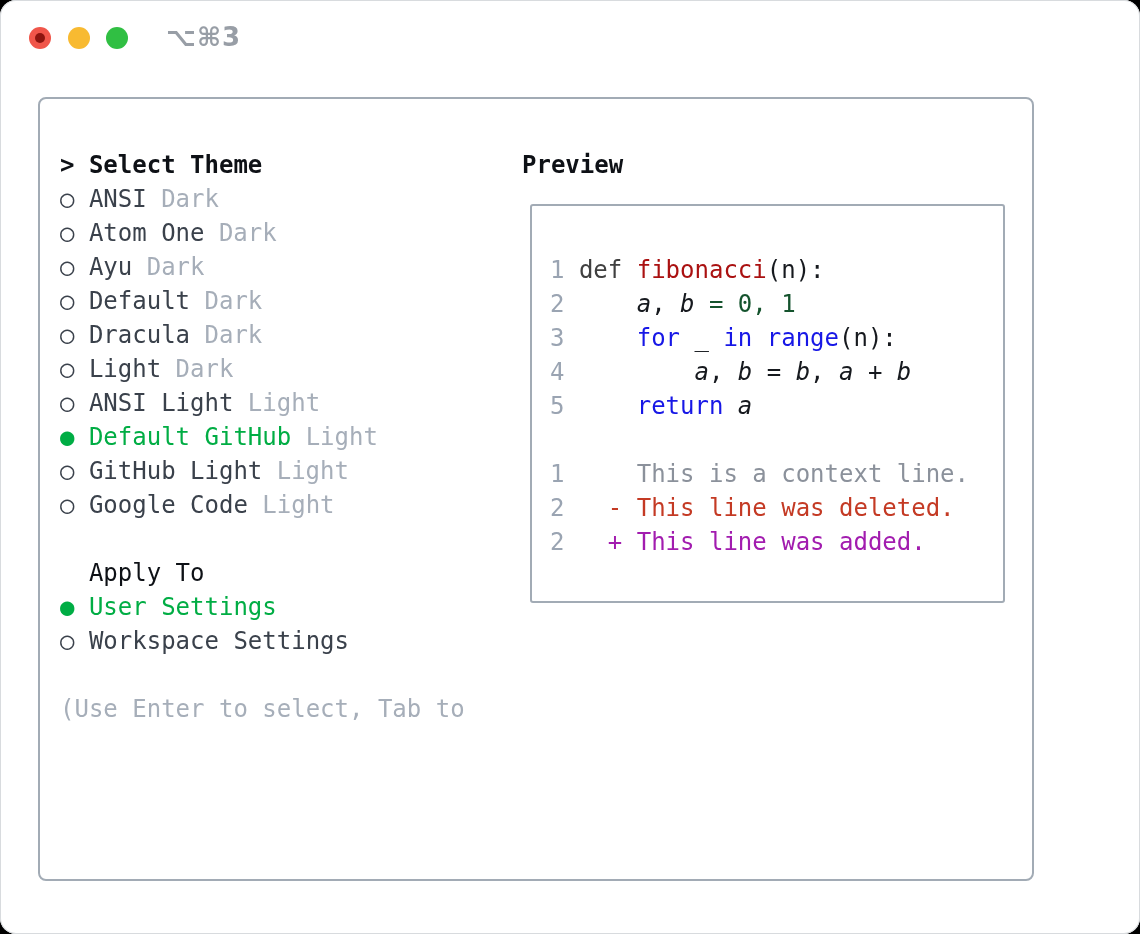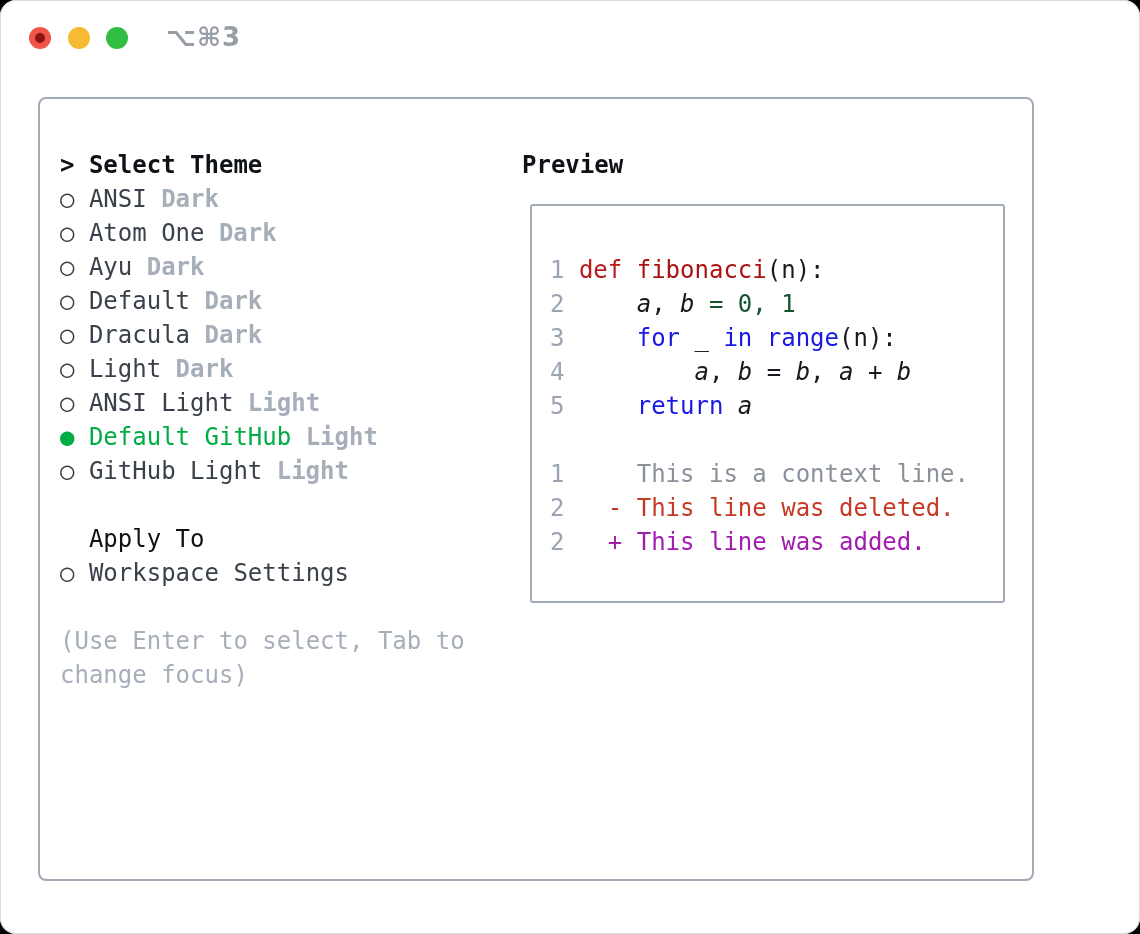--- a/index.html
+++ b/index.html
@@ -13,21 +13,21 @@
   .tl .dot{position:absolute;left:6px;top:6px;width:10px;height:10px;border-radius:50%;background:var(--tl-red-dot);}
   .shortcut{position:absolute;left:166px;top:22px;font-size:26px;font-weight:600;color:var(--titlebar-icon);font-family:"DejaVu Sans","Liberation Sans",sans-serif;letter-spacing:1px;}
   .panel{position:absolute;left:18px;top:97px;width:996px;height:784px;border:2px solid var(--panel-border);border-radius:8px;box-sizing:border-box;background:#fff;margin-left:20px;}
   .row{height:34px;line-height:34px;white-space:pre;font-size:24px;}
   .blank{height:34px;}
   .left-col{position:absolute;left:20px;top:49px;}
   .marker{display:inline-block;width:2ch;}
   .header-row{font-weight:700;color:var(--text-header);}
   .apply-header{color:var(--text-header);}
   .theme-option .tname{color:var(--theme-name);}
-  .theme-option .tvariant{color:var(--muted);margin-left:1ch;font-weight:bold;}
+  .theme-option .tvariant{color:var(--muted);margin-left:1ch;}
   .theme-option .marker{color:var(--theme-name);}
   .theme-option.selected .tname,.theme-option.selected .marker{color:var(--green);}
   .opt-row .olabel{color:var(--theme-name);}
   .opt-row .marker{color:var(--theme-name);}
   .opt-row.selected .olabel,.opt-row.selected .marker{color:var(--green);}
   .help{color:var(--muted);}
   .preview-head{position:absolute;left:482px;top:49px;font-weight:700;color:var(--text-header);}
   .preview-box{position:absolute;left:490px;top:105px;width:475px;height:399px;border:2px solid var(--panel-border);border-radius:3px;box-sizing:border-box;padding:47px 0 0 18px;overflow:hidden;}
   .pline{height:34px;line-height:34px;white-space:pre;font-size:24px;}
   .lnum{display:inline-block;min-width:1ch;margin-right:1ch;color:var(--line-number);}
@@ -52,43 +52,44 @@
       <div>
           <div class="row theme-option"><span class="marker">○</span><span class="tname">ANSI</span><span class="tvariant">Dark</span></div>
           <div class="row theme-option"><span class="marker">○</span><span class="tname">Atom One</span><span class="tvariant">Dark</span></div>
           <div class="row theme-option"><span class="marker">○</span><span class="tname">Ayu</span><span class="tvariant">Dark</span></div>
           <div class="row theme-option"><span class="marker">○</span><span class="tname">Default</span><span class="tvariant">Dark</span></div>
           <div class="row theme-option"><span class="marker">○</span><span class="tname">Dracula</span><span class="tvariant">Dark</span></div>
           <div class="row theme-option"><span class="marker">○</span><span class="tname">Light</span><span class="tvariant">Dark</span></div>
           <div class="row theme-option"><span class="marker">○</span><span class="tname">ANSI Light</span><span class="tvariant">Light</span></div>
           <div class="row theme-option selected"><span class="marker">●</span><span class="tname">Default GitHub</span><span class="tvariant">Light</span></div>
           <div class="row theme-option"><span class="marker">○</span><span class="tname">GitHub Light</span><span class="tvariant">Light</span></div>
+          <div class="row theme-option"><span class="marker">○</span><span class="tname">Google Code</span><span class="tvariant">Light</span></div>
         </div>
 
       <div class="row blank"></div>
 
       <div class="row apply-header"><span class="marker"></span><span>Apply To</span></div>
 
       <div>
+          <div class="row opt-row selected"><span class="marker">●</span><span class="olabel">User Settings</span></div>
           <div class="row opt-row"><span class="marker">○</span><span class="olabel">Workspace Settings</span></div>
         </div>
 
       <div class="row blank"></div>
 
       <div class="help">
         <div class="row">(Use Enter to select, Tab to</div>
-        <div class="row">change focus)</div>
       </div>
     </div>
 
     <div class="preview-head row">Preview</div>
 
     <div class="preview-box">
       <div>
-          <div class="pline"><span class="lnum">1</span><span style="color: #b91c1c;">def</span><span style="color: rgb(22, 25, 30);"> </span><span style="color: rgb(170, 17, 17);">fibonacci</span><span style="color: rgb(22, 25, 30);">(n):</span></div>
+          <div class="pline"><span class="lnum">1</span><span style="color: #404040;">def</span><span style="color: rgb(22, 25, 30);"> </span><span style="color: rgb(170, 17, 17);">fibonacci</span><span style="color: rgb(22, 25, 30);">(n):</span></div>
           <div class="pline"><span class="lnum">2</span><span style="color: rgb(22, 25, 30);">    </span><span style="color: rgb(22, 25, 30); font-style: italic;">a</span><span style="color: rgb(22, 25, 30);">, </span><span style="color: rgb(22, 25, 30); font-style: italic;">b</span><span style="color: #14532d;"> = 0, 1</span></div>
           <div class="pline"><span class="lnum">3</span><span style="color: rgb(22, 25, 30);">    </span><span style="color: rgb(23, 23, 230);">for</span><span style="color: rgb(22, 25, 30);"> _ </span><span style="color: rgb(23, 23, 230);">in</span><span style="color: rgb(22, 25, 30);"> </span><span style="color: rgb(23, 23, 230);">range</span><span style="color: rgb(22, 25, 30);">(n):</span></div>
           <div class="pline"><span class="lnum">4</span><span style="color: rgb(22, 25, 30);">        </span><span style="color: rgb(22, 25, 30); font-style: italic;">a</span><span style="color: rgb(22, 25, 30);">, </span><span style="color: rgb(22, 25, 30); font-style: italic;">b</span><span style="color: rgb(22, 25, 30);"> = </span><span style="color: rgb(22, 25, 30); font-style: italic;">b</span><span style="color: rgb(22, 25, 30);">, </span><span style="color: rgb(22, 25, 30); font-style: italic;">a</span><span style="color: rgb(22, 25, 30);"> + </span><span style="color: rgb(22, 25, 30); font-style: italic;">b</span></div>
           <div class="pline"><span class="lnum">5</span><span style="color: rgb(22, 25, 30);">    </span><span style="color: rgb(23, 23, 230);">return</span><span style="color: rgb(22, 25, 30);"> </span><span style="color: rgb(22, 25, 30); font-style: italic;">a</span></div>
         </div>
       <div class="row blank"></div>
       <div>
           <div class="pline"><span class="lnum">1</span><span style="color: rgb(139, 145, 155);">    This is a context line.</span></div>
           <div class="pline"><span class="lnum">2</span><span style="color: rgb(196, 58, 36);">  - This line was deleted.</span></div>
           <div class="pline"><span class="lnum">2</span><span style="color: #a21caf;">  + This line was added.</span></div>

